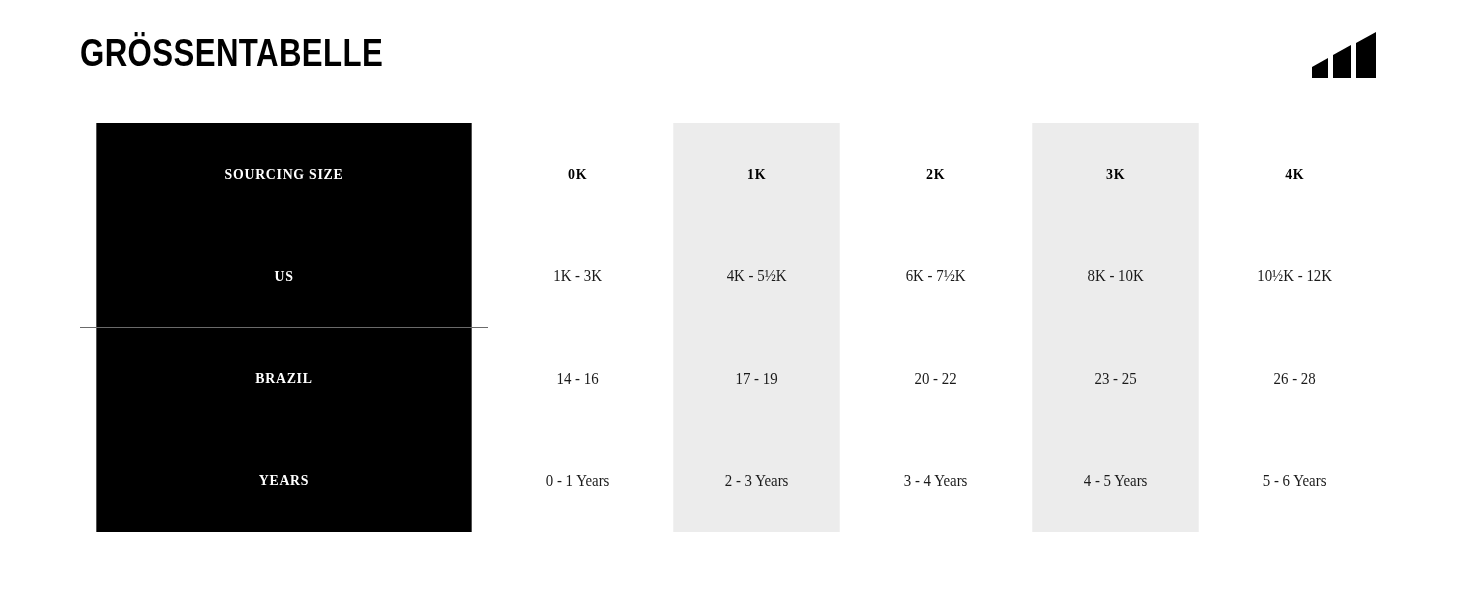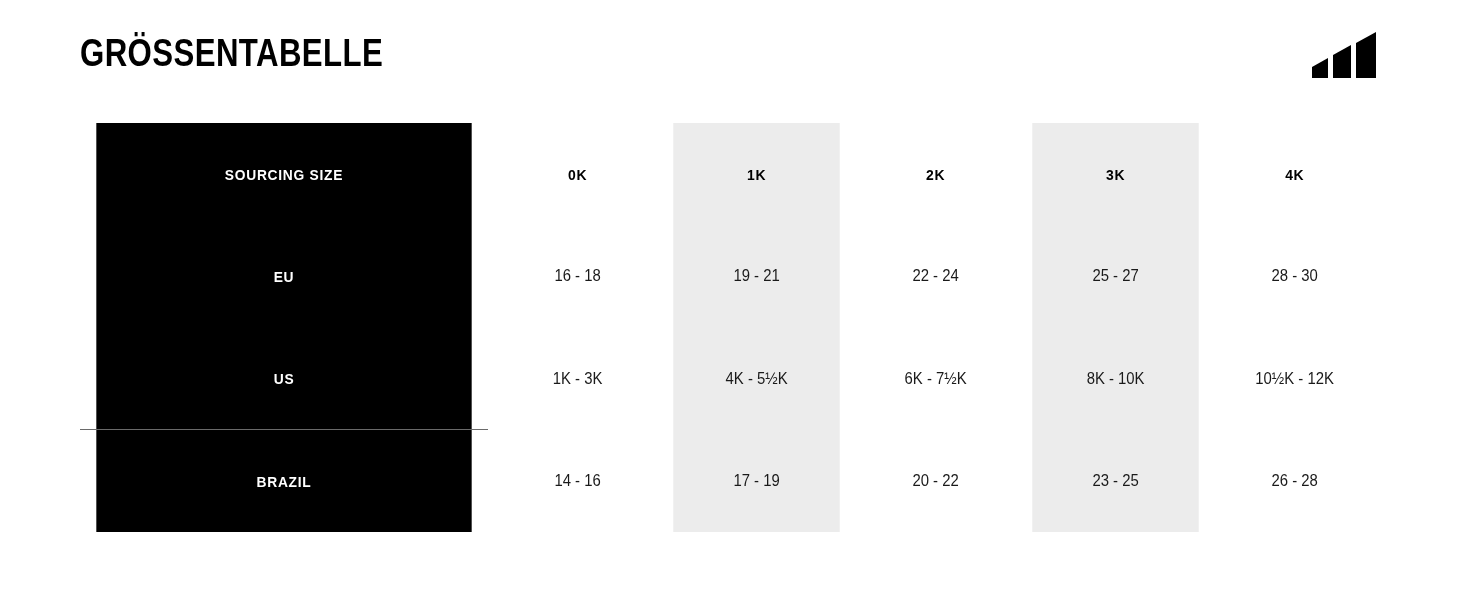--- a/index.html
+++ b/index.html
@@ -57,21 +57,21 @@
     top: 123px;
     width: 1304px;
     height: 409px;
     border-collapse: collapse;
     table-layout: fixed;
   }
 
   .size-table col.label-col { width: 408px; }
   .size-table col.data-col  { width: 179.2px; }
 
-  .size-table tr { height: 51.125px; }
+  .size-table tr { height: 51.125px; font-family: Liberation Serif, serif; }
 
   
   .label-cell {
     background: #000000;
     color: #FFFFFF;
     font-size: 15px;
     font-weight: 700;
     letter-spacing: 0.8px;
     text-align: center;
     vertical-align: middle;
@@ -133,28 +133,20 @@
 
       <tr>
         <th class="label-cell">SOURCING SIZE</th>
         <th class="data-cell head">0K</th>
         <th class="data-cell head striped">1K</th>
         <th class="data-cell head">2K</th>
         <th class="data-cell head striped">3K</th>
         <th class="data-cell head">4K</th>
       </tr>
 
-      <tr>
-        <th class="label-cell">EU</th>
-        <td class="data-cell">16 - 18</td>
-        <td class="data-cell striped">19 - 21</td>
-        <td class="data-cell">22 - 24</td>
-        <td class="data-cell striped">25 - 27</td>
-        <td class="data-cell">28 - 30</td>
-      </tr>
 
       <tr class="has-divider">
         <th class="label-cell">US</th>
         <td class="data-cell">1K - 3K</td>
         <td class="data-cell striped">4K - 5½K</td>
         <td class="data-cell">6K - 7½K</td>
         <td class="data-cell striped">8K - 10K</td>
         <td class="data-cell">10½K - 12K</td>
       </tr>
 
@@ -163,17 +155,25 @@
       <tr>
         <th class="label-cell">BRAZIL</th>
         <td class="data-cell">14 - 16</td>
         <td class="data-cell striped">17 - 19</td>
         <td class="data-cell">20 - 22</td>
         <td class="data-cell striped">23 - 25</td>
         <td class="data-cell">26 - 28</td>
       </tr>
 
 
+      <tr>
+        <th class="label-cell">YEARS</th>
+        <td class="data-cell">0 - 1 Years</td>
+        <td class="data-cell striped">2 - 3 Years</td>
+        <td class="data-cell">3 - 4 Years</td>
+        <td class="data-cell striped">4 - 5 Years</td>
+        <td class="data-cell">5 - 6 Years</td>
+      </tr>
 
     </tbody>
   </table>
 
 </div>
 
 </body></html>

